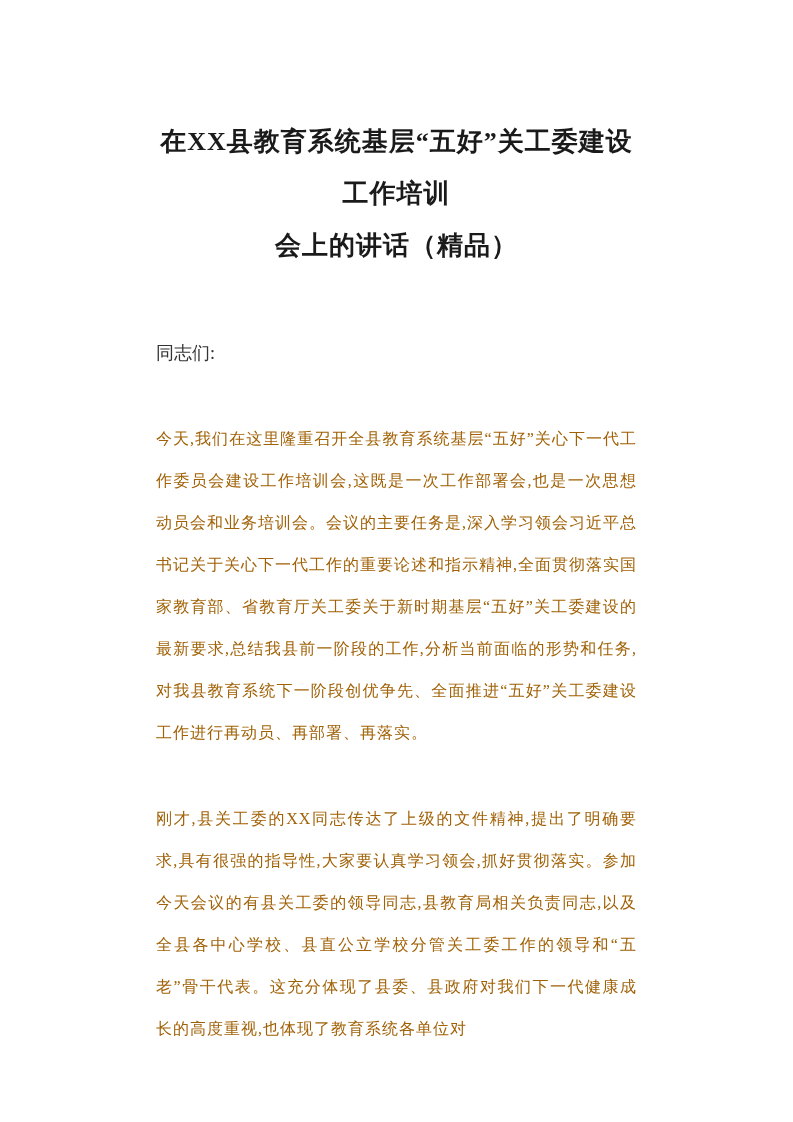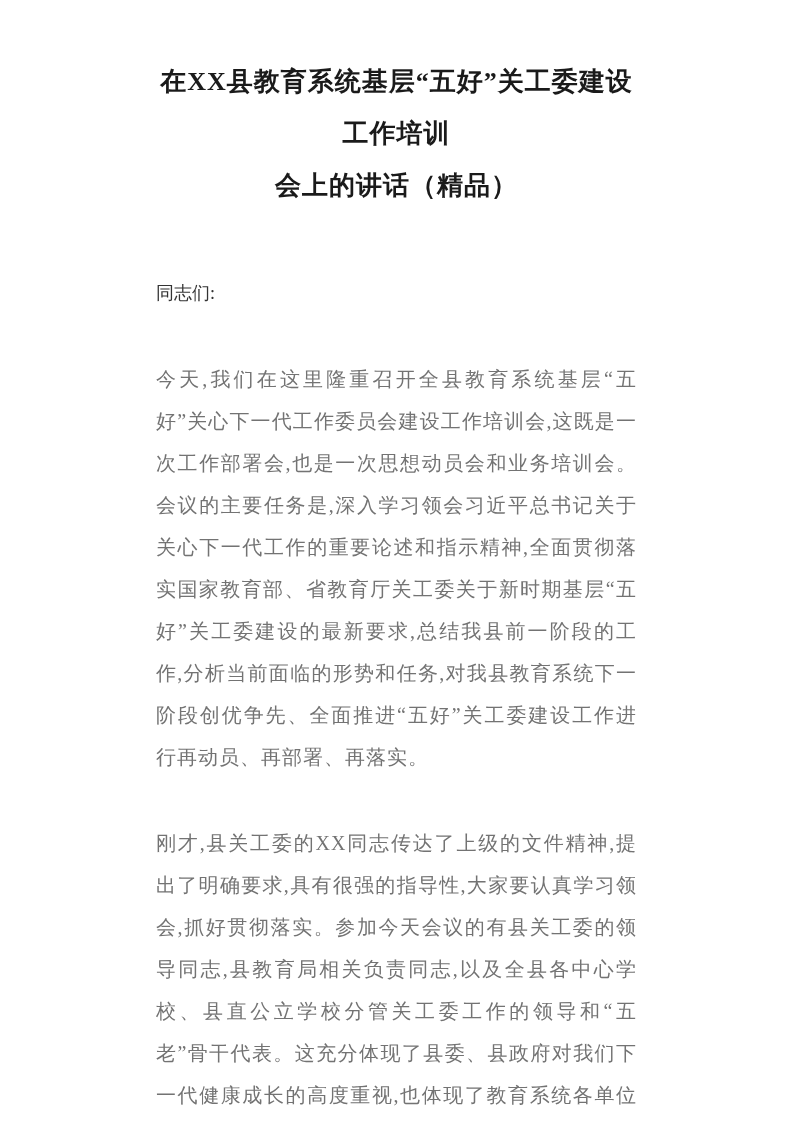--- a/index.html
+++ b/index.html
@@ -7,44 +7,44 @@
     padding: 0;
     background: #ffffff;
   }
   .page {
     position: relative;
     width: 717px;
     height: 1122px;
     margin: 0 auto;
     background: #ffffff;
     box-sizing: border-box;
-    padding: 56px 118px 0 118px;
+    padding: 116px 118px 0 118px;
     overflow: hidden;
     font-family: "Liberation Serif", "DejaVu Serif", serif;
   }
   .doc-title {
     font-size: 26px;
     line-height: 52px;
     font-weight: bold;
     text-align: center;
     color: #1a1a1a;
     margin: 0 0 60px 0;
     white-space: pre-line;
     letter-spacing: 1px;
   }
   .salutation {
     font-size: 18px;
     line-height: 42px;
     color: #333333;
     margin: 0 0 44px 0;
   }
   .para {
-    font-size: 20px;
+    font-size: 16px;
     line-height: 42px;
-    color: #737373;
+    color: #a16207;
     margin: 0 0 44px 0;
     text-align: justify;
     letter-spacing: 1px;
   }
 </style>
 </head>
 <body>
 
 <div class="page">
   <h1 class="doc-title">在XX县教育系统基层“五好”关工委建设工作培训

